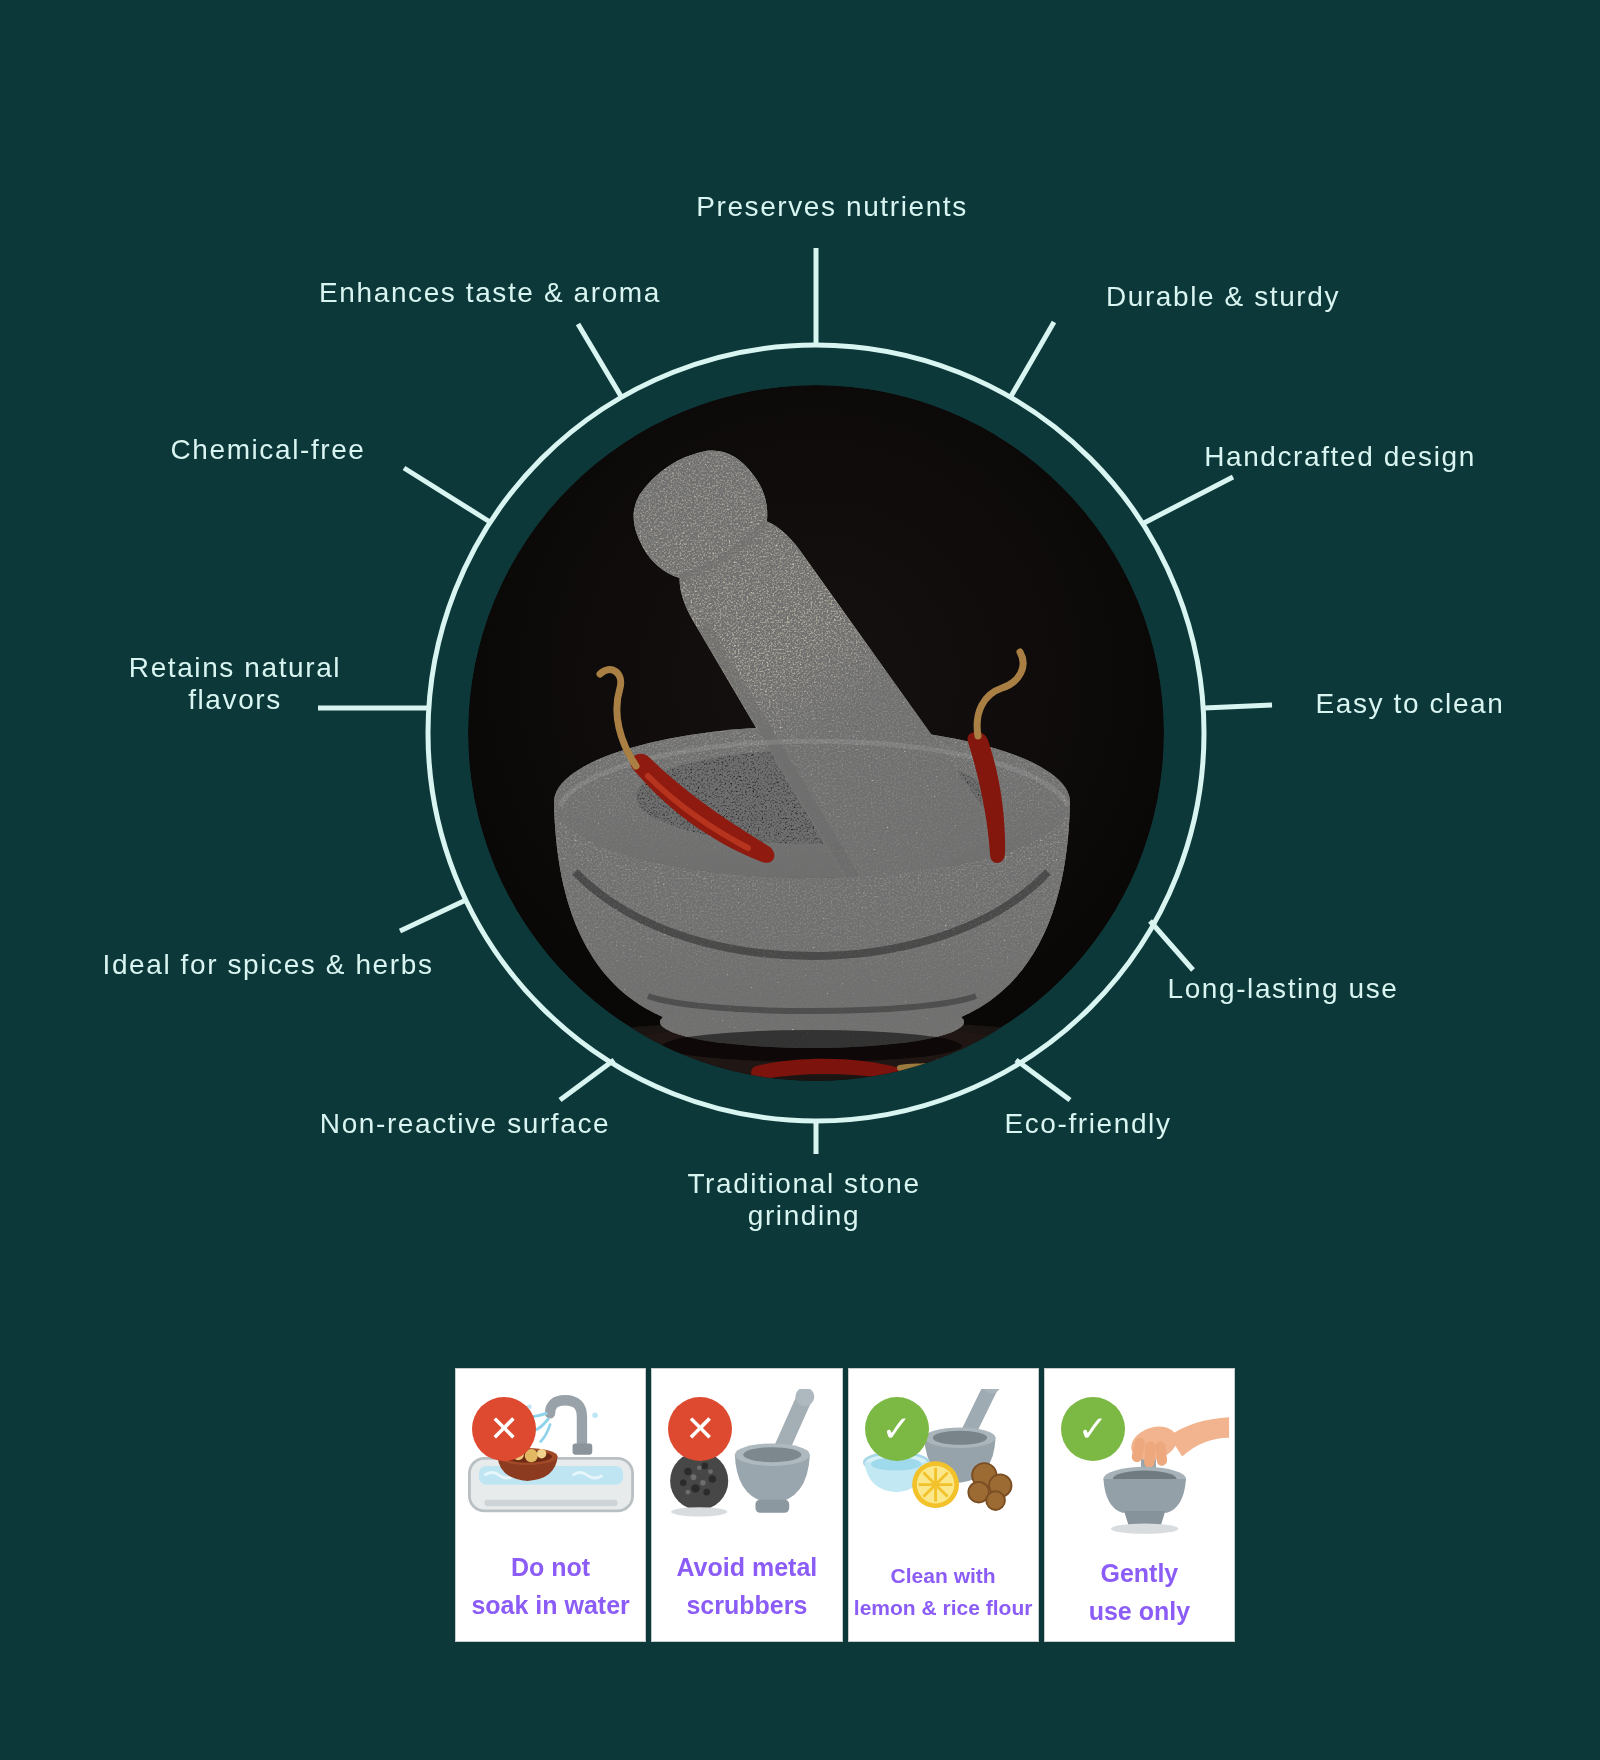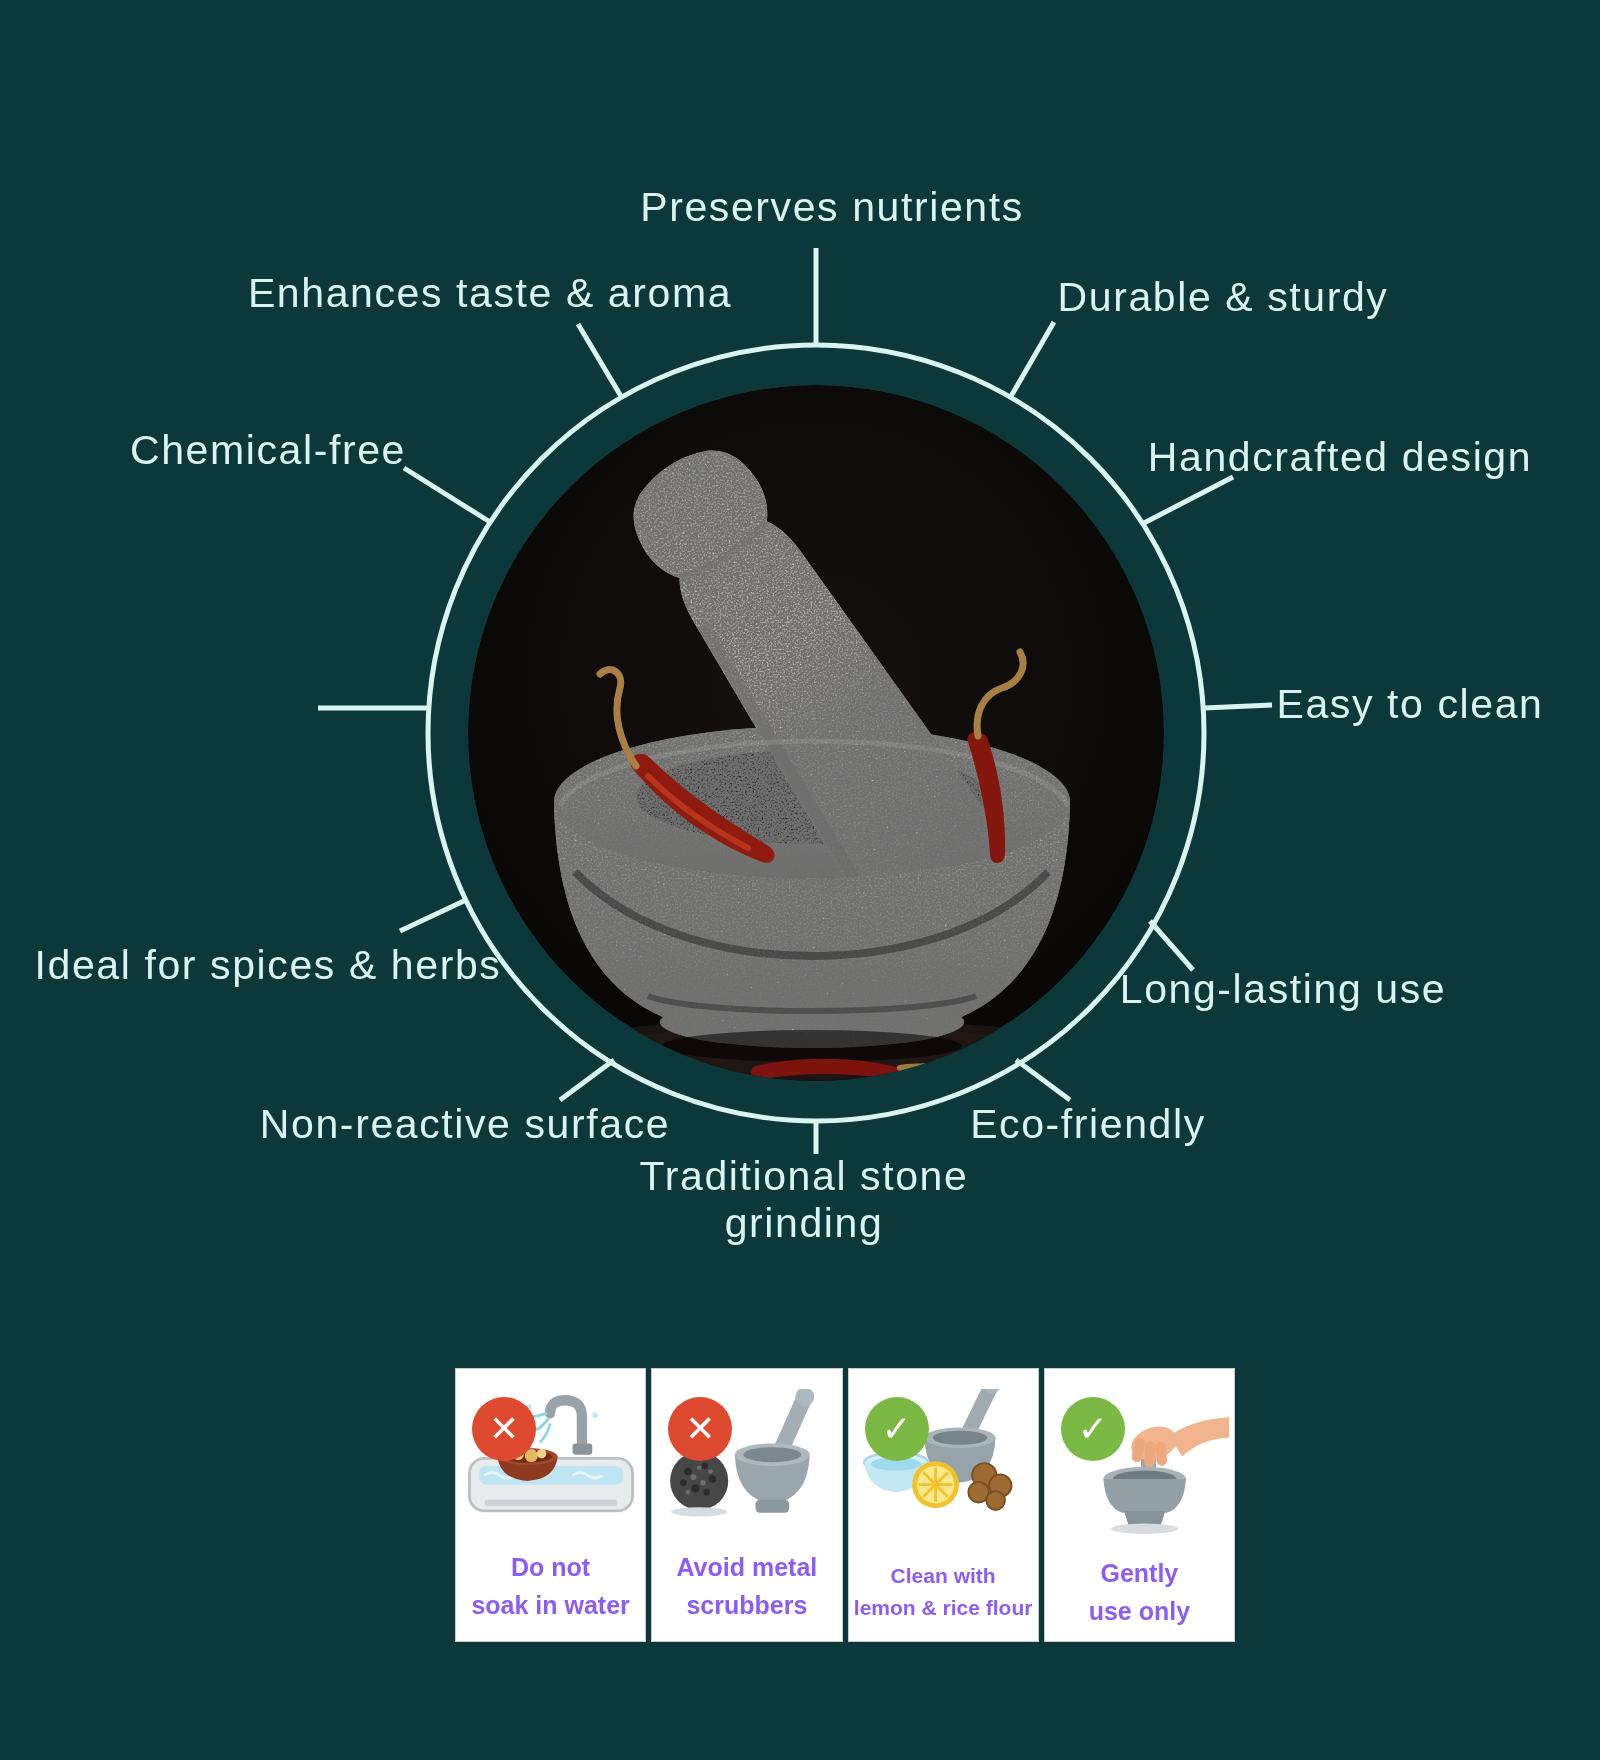--- a/index.html
+++ b/index.html
@@ -8,21 +8,21 @@
     width:1600px;height:1760px;
     background:#0d3839;
     font-family:"Liberation Sans","DejaVu Sans",sans-serif;
     overflow:hidden;
   }
   .diagram-svg{position:absolute;left:0;top:0;width:1600px;height:1760px;display:block;}
   .feature-label{
     position:absolute;
     transform:translate(-50%,-50%);
     color:#d9f5f1;
-    font-size:41px;
+    font-size:28px;
     font-weight:400;
     letter-spacing:1.6px;
     line-height:1.14;
     white-space:nowrap;
     text-align:center;
   }
   .feature-label.multiline{white-space:pre-line;}
   
   .f0{left:832px;top:207px;}
   .f1{left:490px;top:293px;}
@@ -175,20 +175,22 @@
         <path d="M900,1068 C916,1064 928,1070 938,1062" stroke="#9b7a3e" stroke-width="6" fill="none" stroke-linecap="round"></path>
       </g>
     </g>
   </svg>
 
   <div class="feature-label f0">Preserves nutrients</div>
   <div class="feature-label f1">Enhances taste &amp; aroma</div>
   <div class="feature-label f2">Durable &amp; sturdy</div>
   <div class="feature-label f4">Handcrafted design</div>
   <div class="feature-label f3">Chemical-free</div>
+  <div class="feature-label f5 multiline">Retains natural
+flavors</div>
   <div class="feature-label f6">Easy to clean</div>
   <div class="feature-label f7">Ideal for spices &amp; herbs</div>
   <div class="feature-label f8">Long-lasting use</div>
   <div class="feature-label f9">Non-reactive surface</div>
   <div class="feature-label f10">Eco-friendly</div>
   <div class="feature-label f11 multiline">Traditional stone
 grinding</div>
 
   <div class="cards">
 

